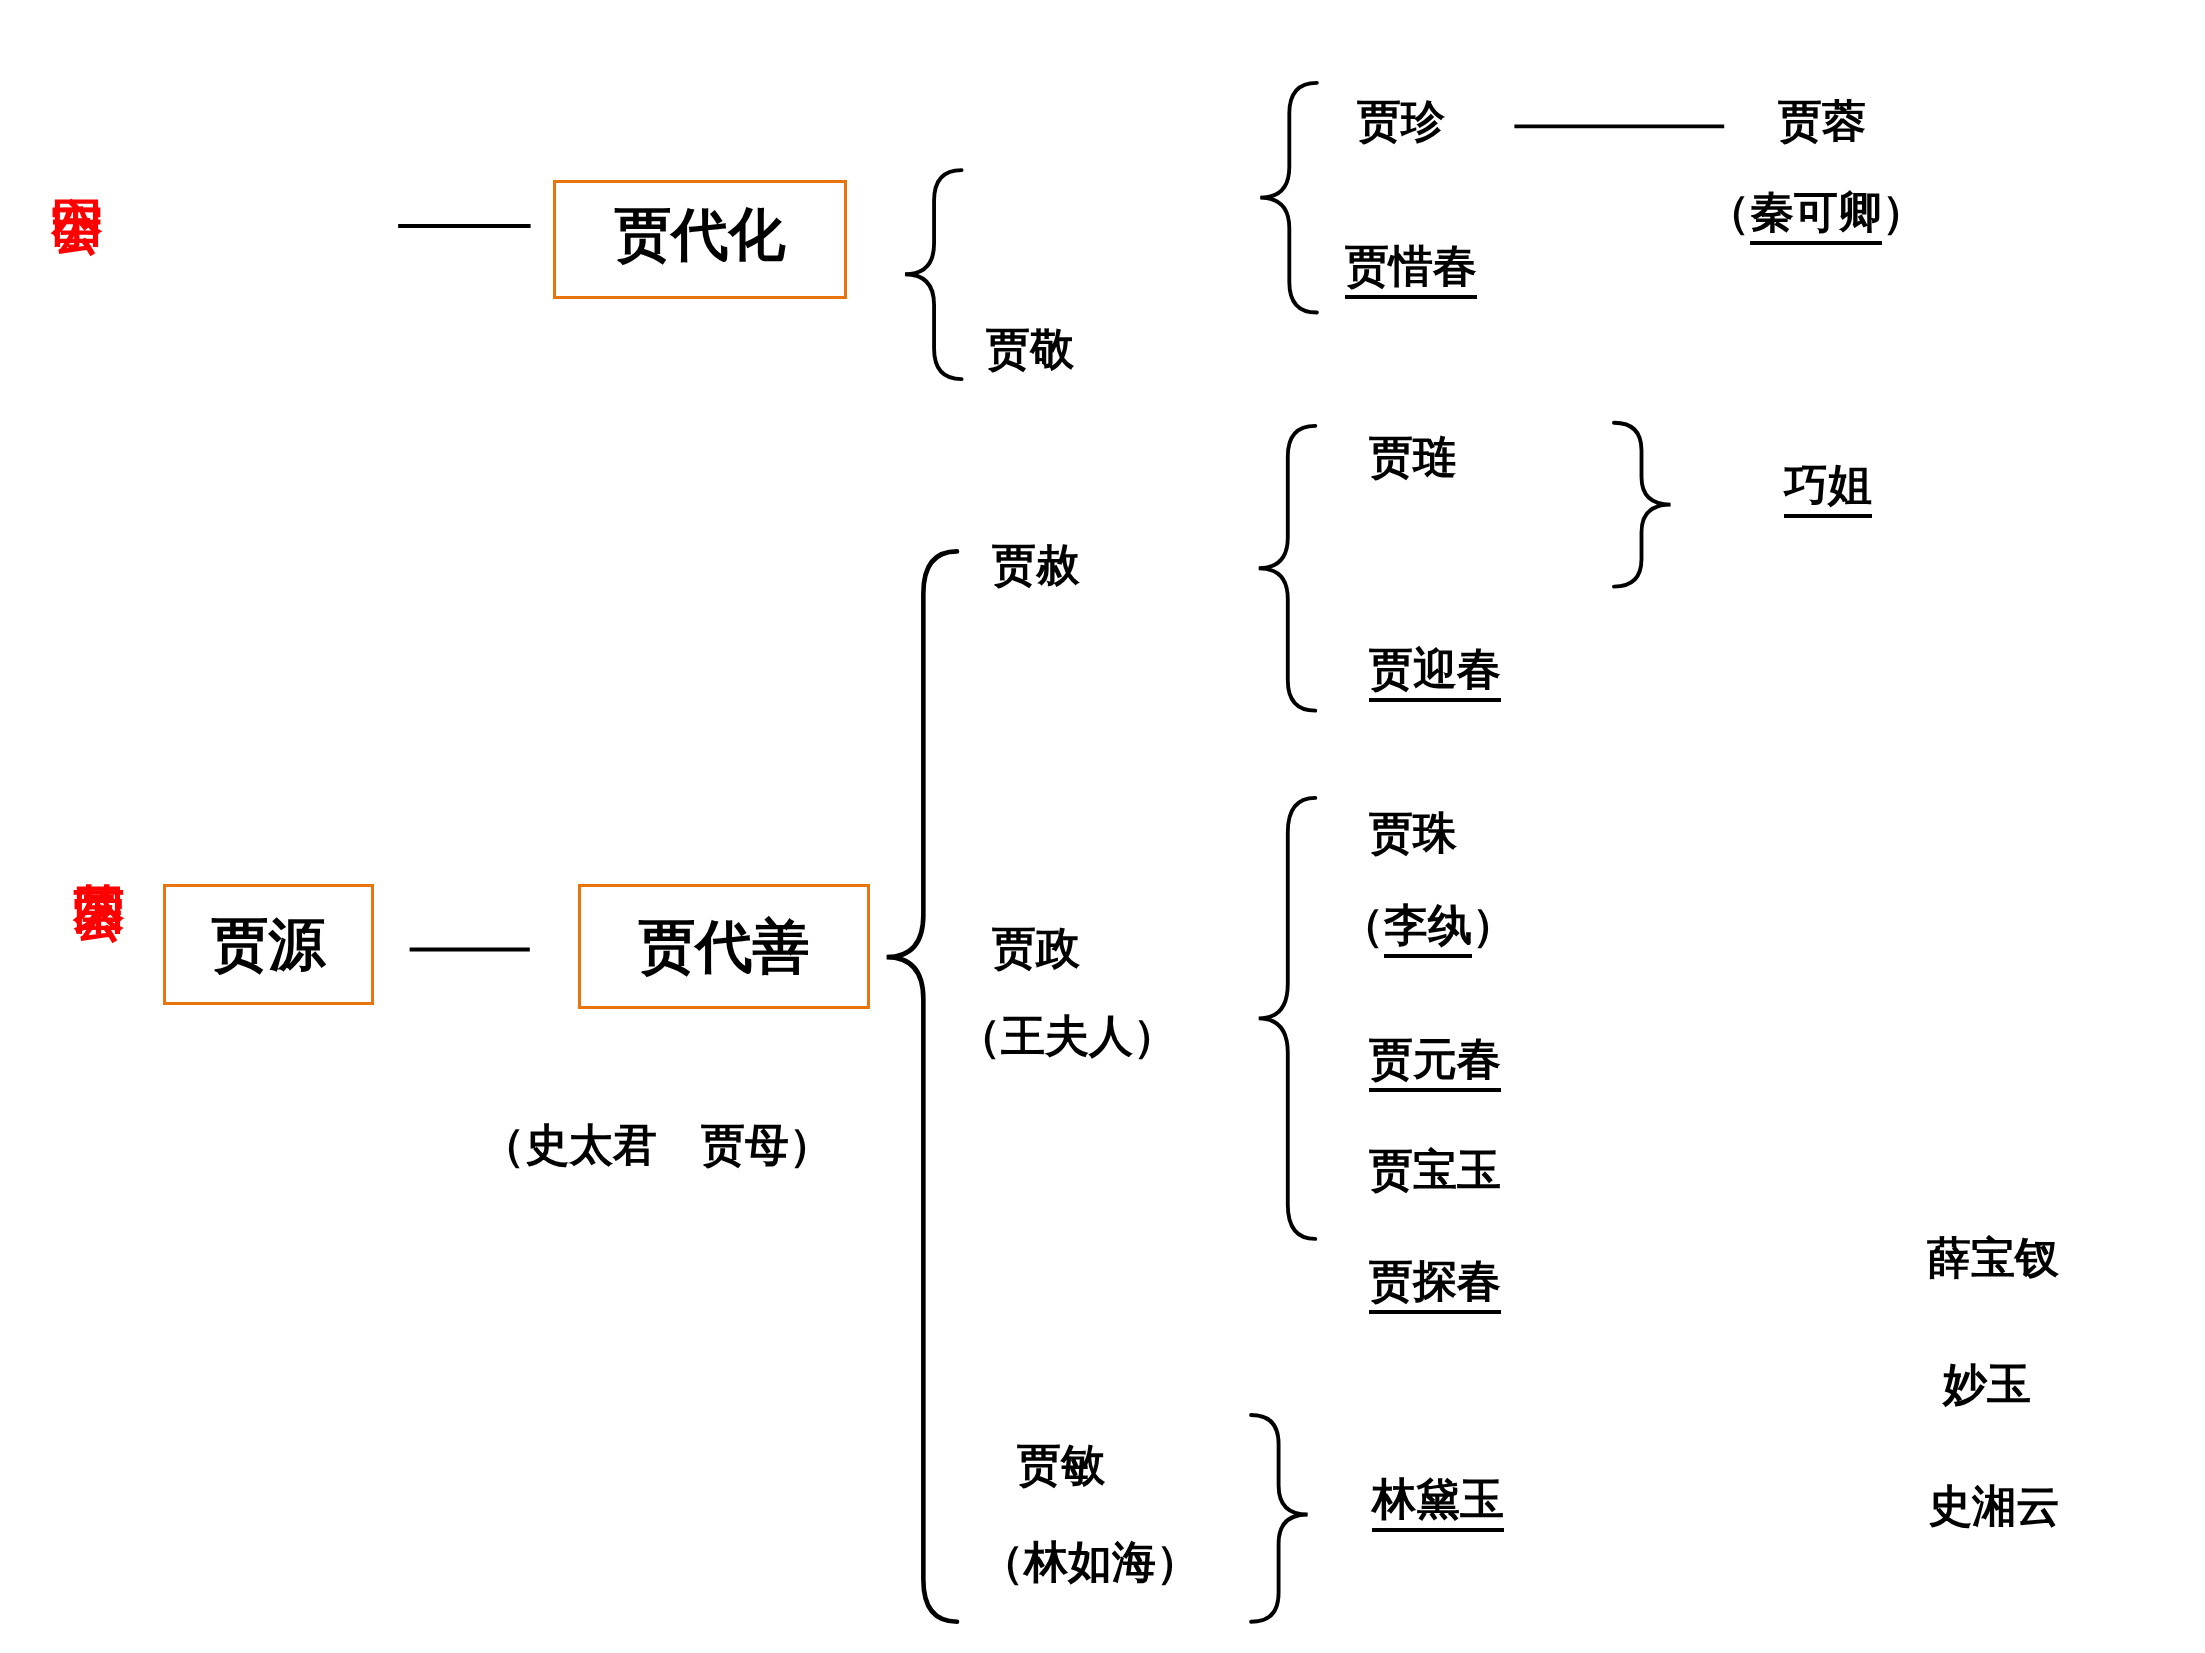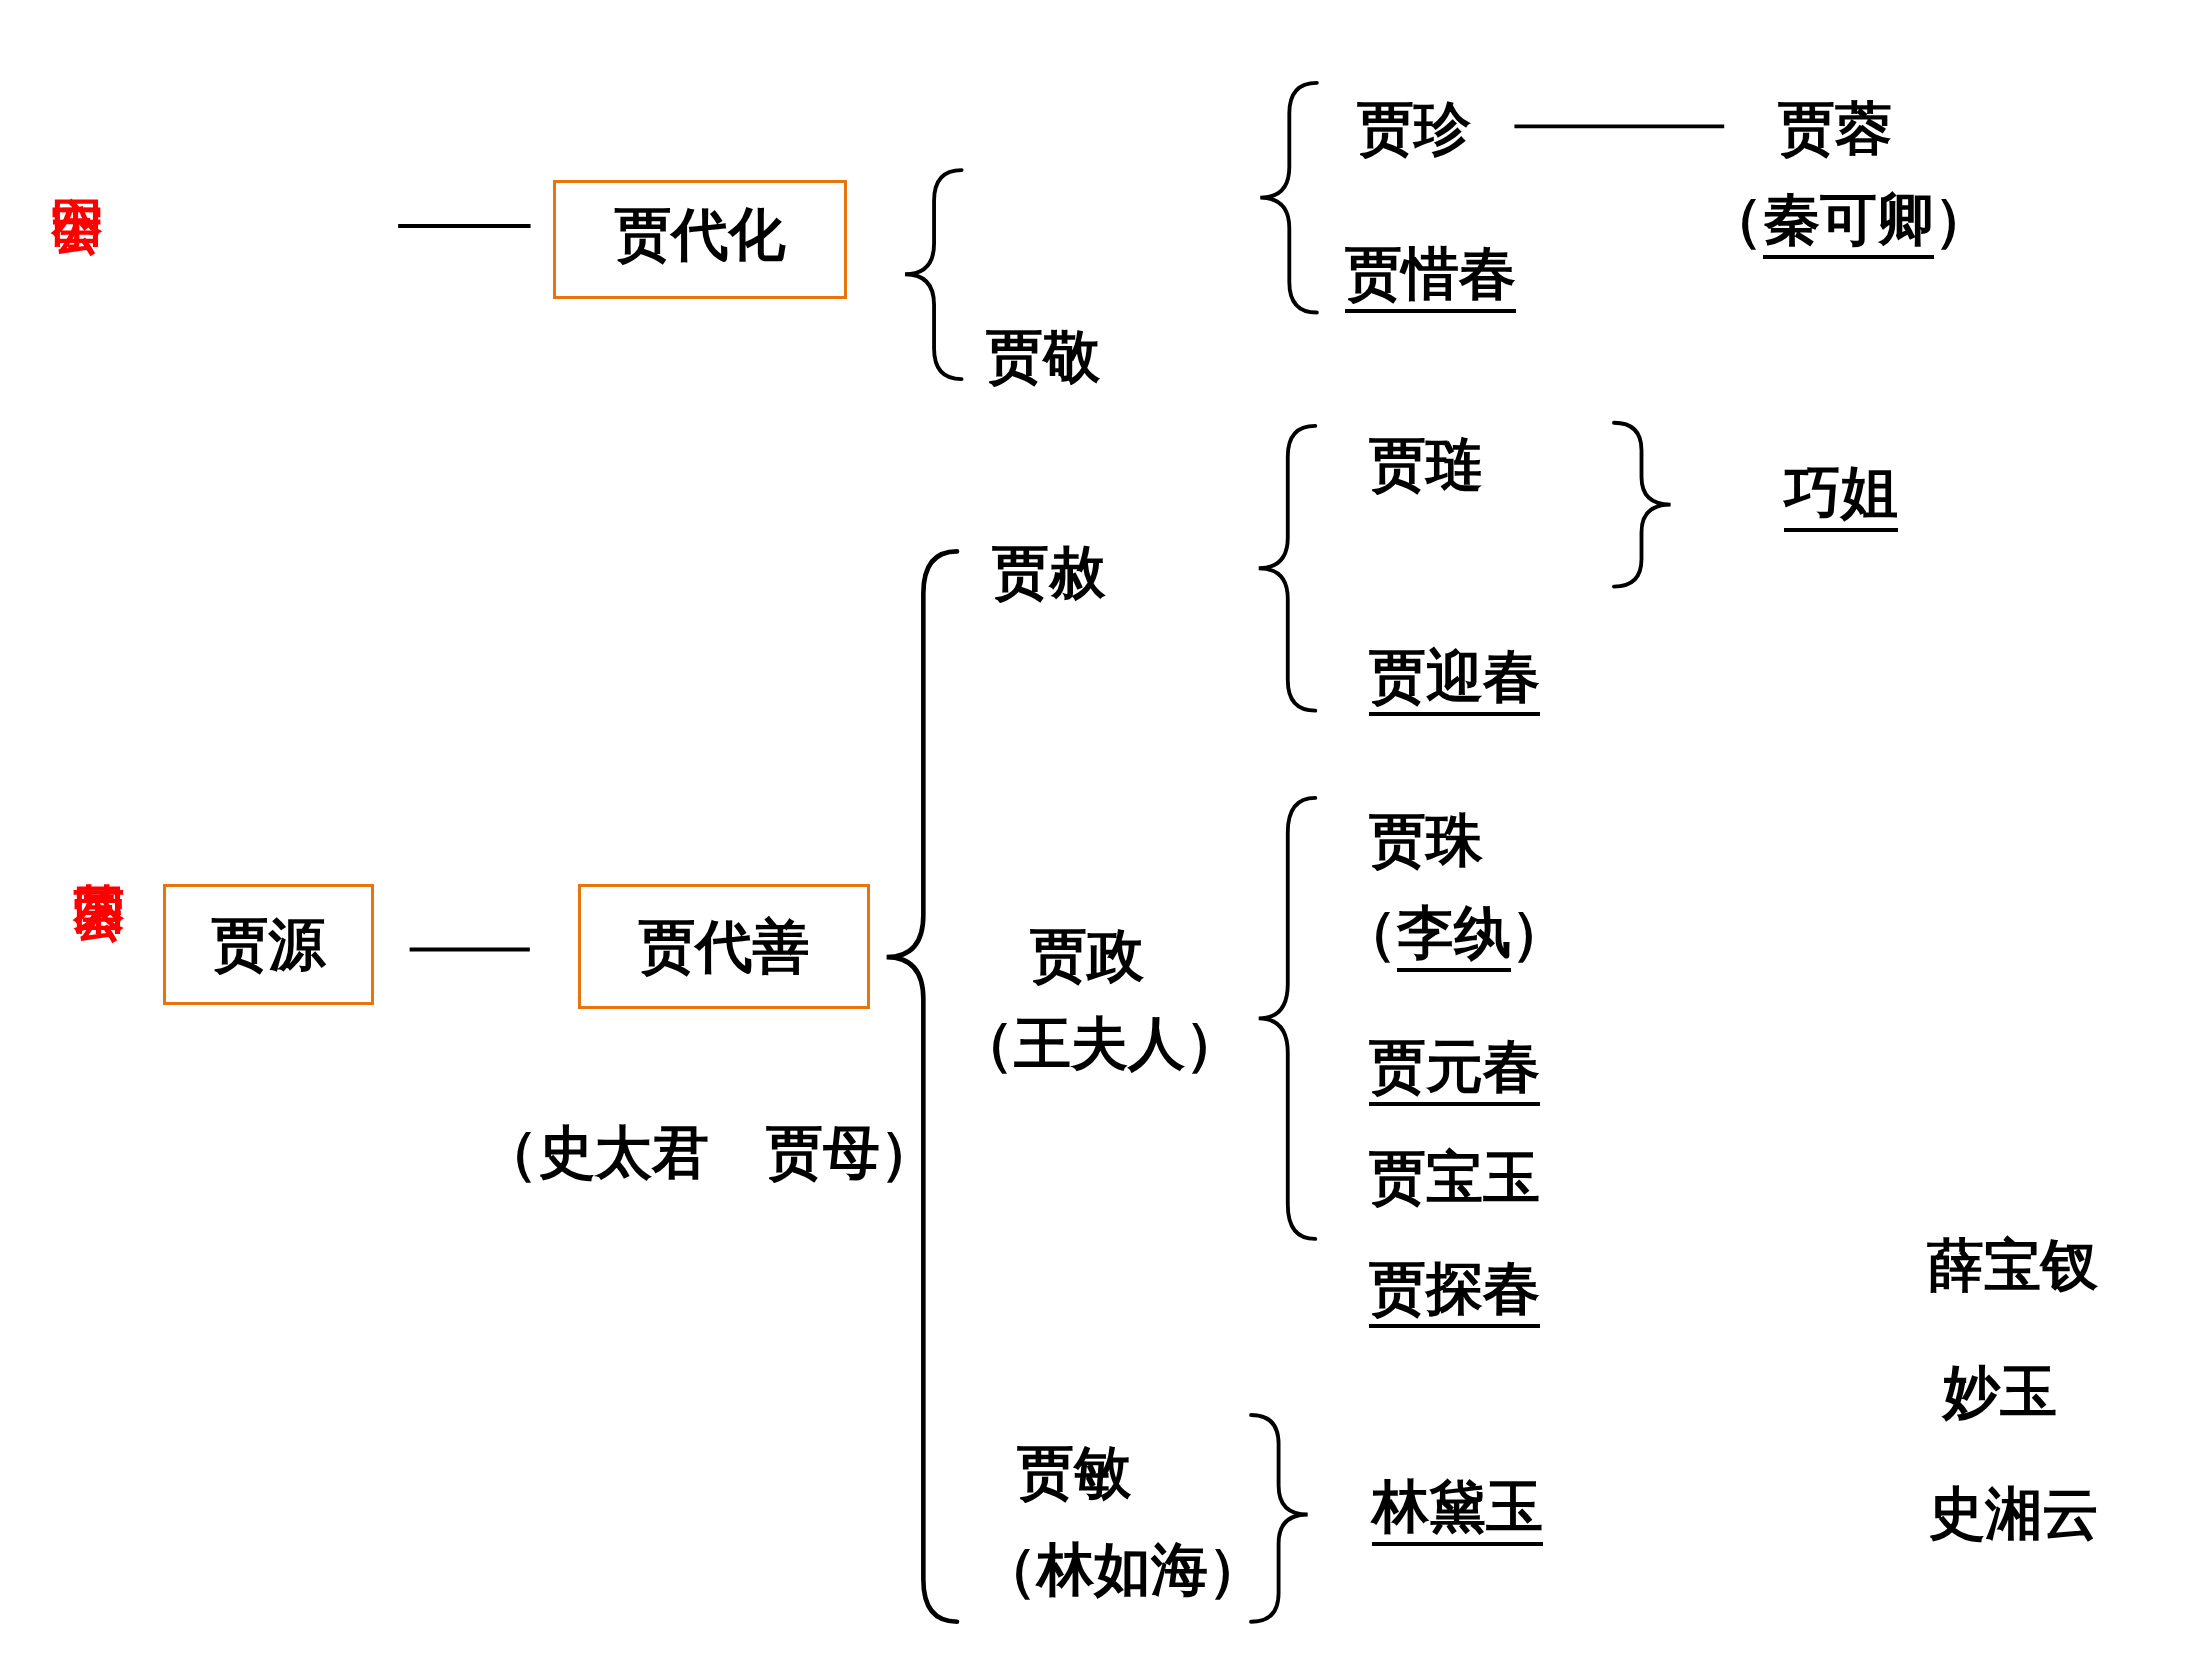--- a/index.html
+++ b/index.html
@@ -1,21 +1,21 @@
 <!DOCTYPE html>
 <html style="font-size:12.3px"><head>
 <meta charset="utf-8">
 <style>
   html,body{margin:0;padding:0;}
   body{width:2205px;height:1654px;background:#ffffff;position:relative;overflow:hidden;
        font-family:"Liberation Serif","DejaVu Serif",serif;color:#000;}
   #canvas{position:absolute;left:0;top:0;width:2205px;height:1654px;}
   .vlabel{position:absolute;writing-mode:vertical-rl;text-orientation:upright;
           color:#FF0000;font-size:51px;font-weight:700;line-height:1.08;letter-spacing:4.6px;}
-  .name{position:absolute;font-size:57px;font-weight:700;white-space:nowrap;line-height:1;}
+  .name{position:absolute;font-size:44px;font-weight:700;white-space:nowrap;line-height:1;}
   .obox{position:absolute;border:3.8px solid #E8740E;display:flex;align-items:center;justify-content:center;background:#fff;}
   .obox .btxt{font-size:57px;font-weight:700;white-space:nowrap;line-height:1;}
   .u{border-bottom:4.6px solid #000;padding-bottom:3.8px;}
   svg#wires{position:absolute;left:0;top:0;}
   svg#wires path{fill:none;stroke:#000;}
   .wire{stroke-width:5px;}
   .brace{stroke-width:5px;stroke-linecap:round;}
   .bigbrace{stroke-width:6px;stroke-linecap:round;}
 </style>
 </head>
@@ -75,21 +75,21 @@
 
   <div class="name" style="left:992px;top:544px;">贾赦</div>
 
   <div class="name" style="left:1369px;top:436px;">贾琏</div>
 
 
   <div class="name" style="left:1784px;top:464px;"><span class="u">巧姐</span></div>
 
   <div class="name" style="left:1369px;top:648px;"><span class="u">贾迎春</span></div>
 
-  <div class="name" style="left:1030px;top:927px;">贾政</div>
+  <div class="name" style="left:992px;top:927px;">贾政</div>
 
   <div class="name" style="left:957px;top:1015px;"><span>（</span><span>王夫人</span><span>）</span></div>
 
   <div class="name" style="left:1369px;top:812px;">贾珠</div>
 
   <div class="name" style="left:1340px;top:904px;"><span>（</span><span class="u">李纨</span><span>）</span></div>
 
   <div class="name" style="left:1369px;top:1038px;"><span class="u">贾元春</span></div>
 
   <div class="name" style="left:1369px;top:1149px;">贾宝玉</div>

